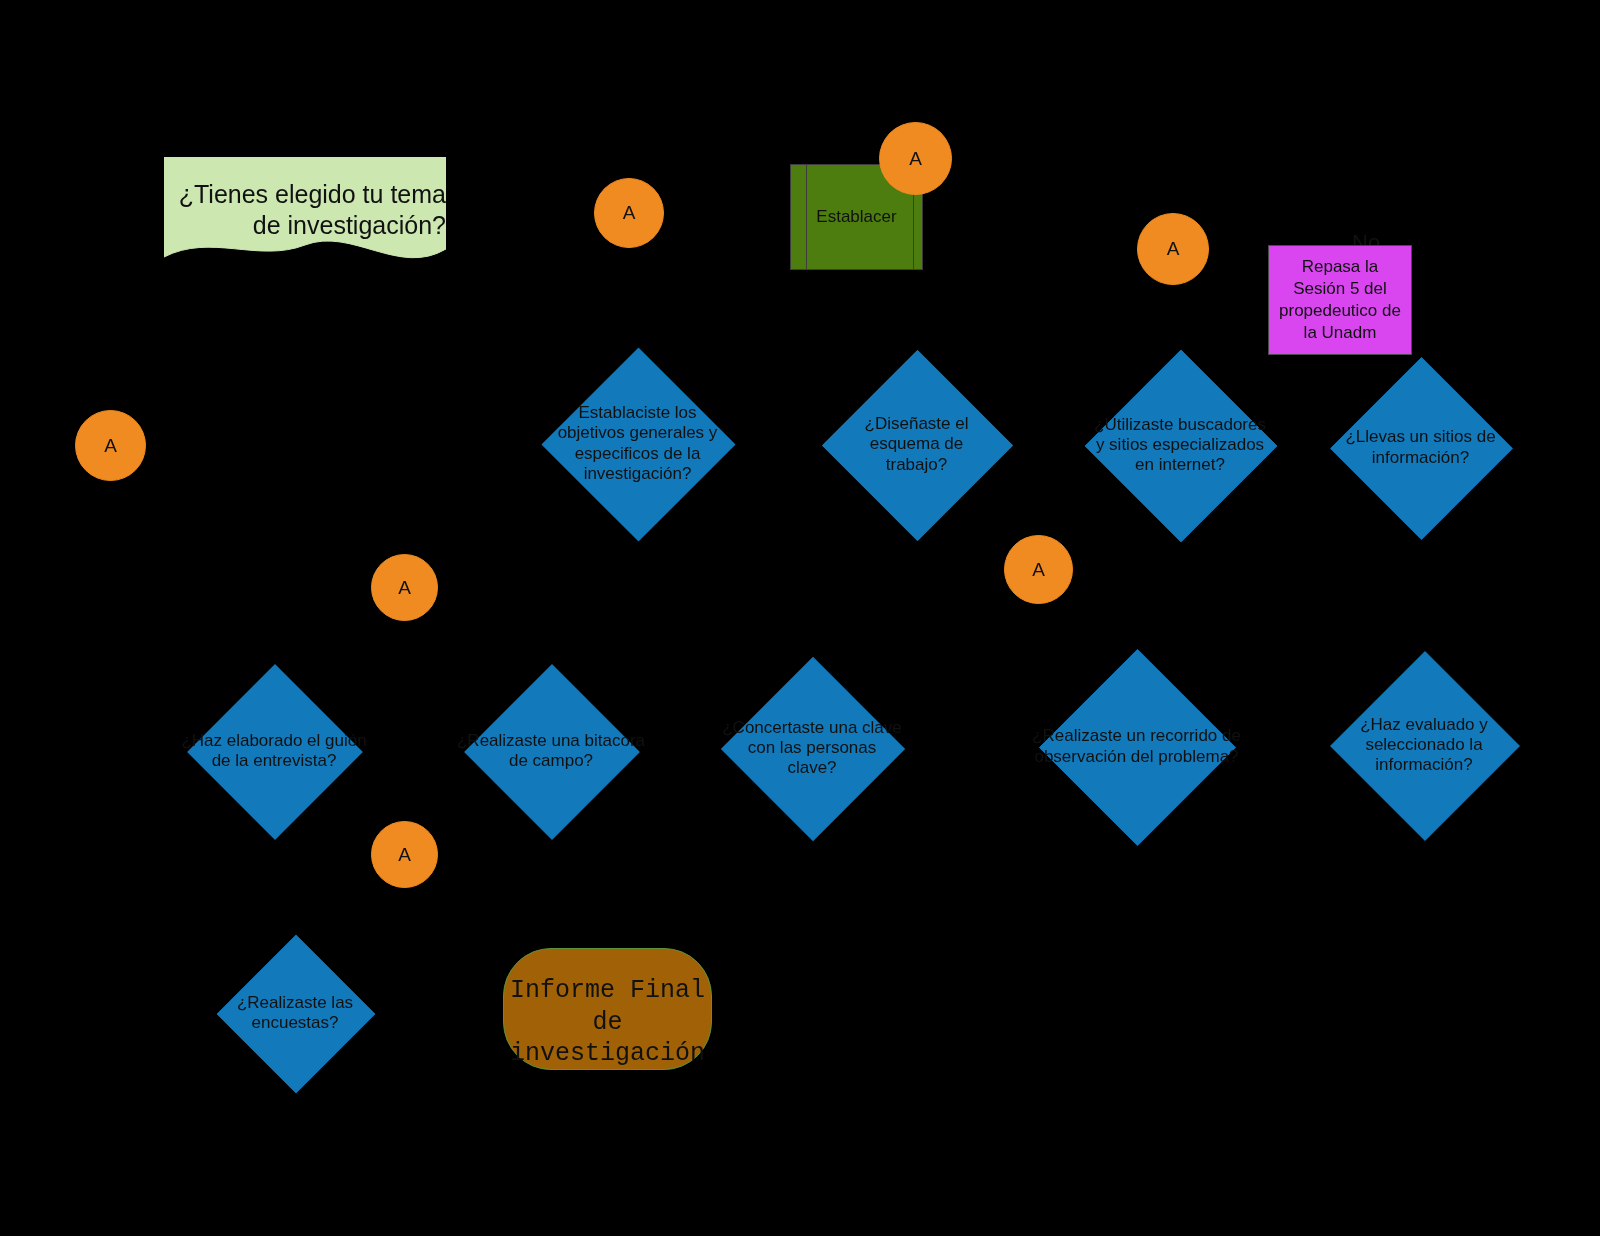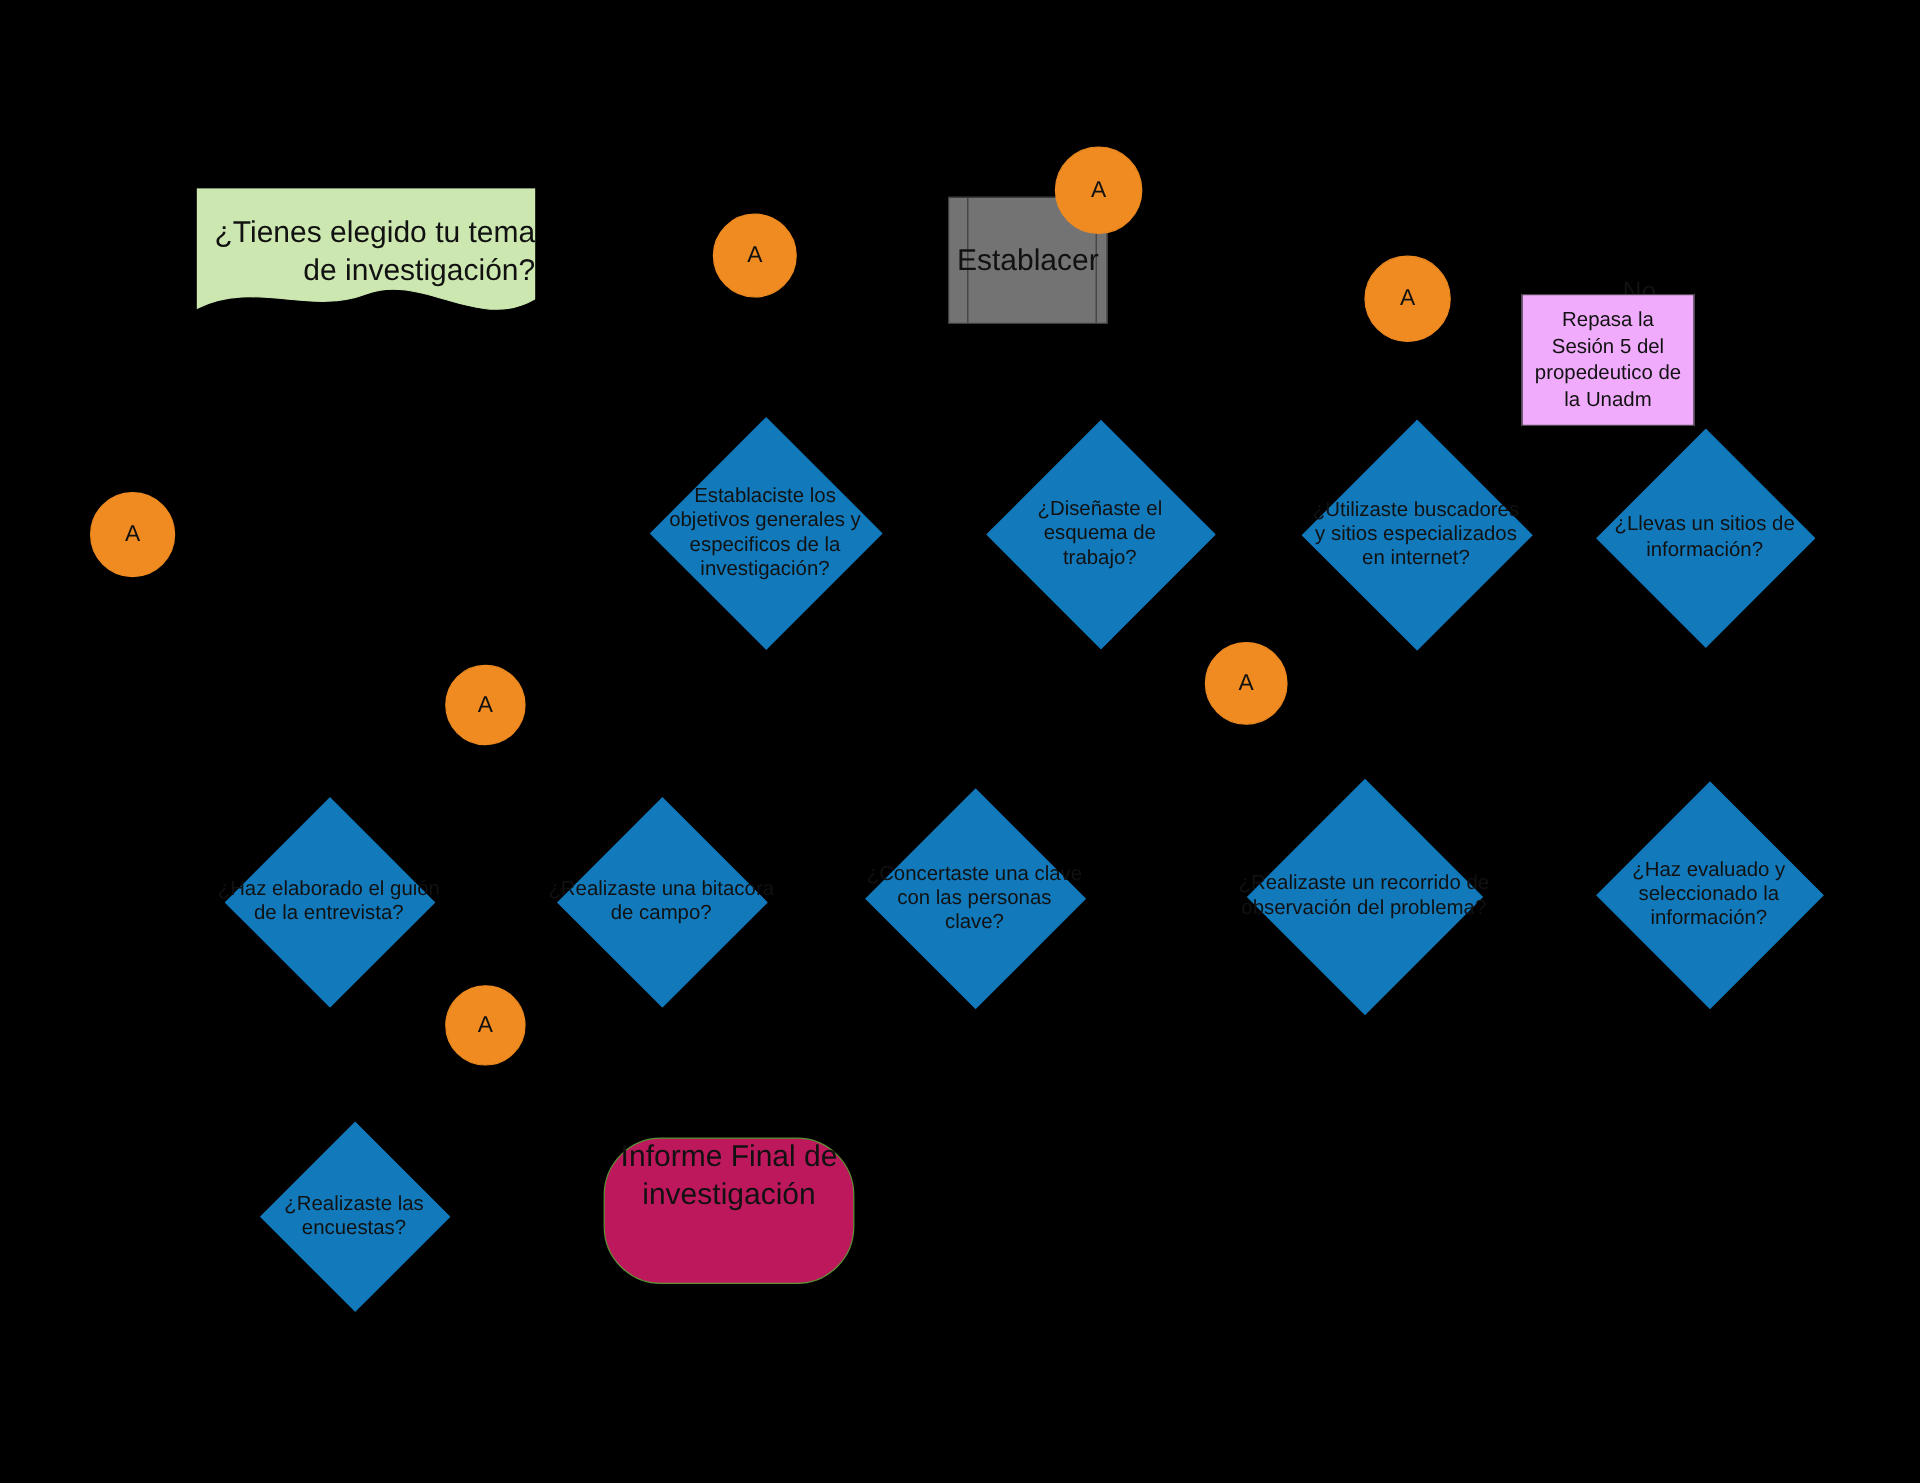--- a/index.html
+++ b/index.html
@@ -67,62 +67,63 @@
     position: absolute;
     left: 0; top: 0;
   }
   .doc-note .doc-text {
     position: relative;
     z-index: 2;
     padding-top: 22px;
   }
   
   .predef {
-    background: #737373;
+    background: #4d7c0f;
     border: 1px solid #3d3d3d;
     display: flex;
     align-items: center;
     justify-content: center;
     color: #111111;
-    font-size: 25px;
+    font-size: 17px;
   }
   .predef .bar {
     position: absolute;
     top: 0;
     bottom: 0;
     width: 0;
     border-left: 1.5px solid #3d3d3d;
   }
   .predef .bar.left { left: 15px; }
   .predef .bar.right { right: 8px; }
   .predef .ptext { position: relative; z-index: 2; }
   
   .white-note {
-    background: #f0abfc;
+    background: #d946ef;
     border: 1px solid #4a4a4a;
     color: #111111;
     font-size: 17px;
     line-height: 1.3;
     text-align: center;
     display: flex;
     align-items: center;
     justify-content: center;
   }
   
   .terminator {
-    background: #be185d;
+    background: #a16207;
     border: 1px solid #5f9236;
     border-radius: 48px;
     display: flex;
-    align-items: flex-start;
+    align-items: flex-end;
     justify-content: center;
     color: #111111;
     font-size: 25px;
     line-height: 1.25;
     text-align: center;
+    font-family: Liberation Mono, monospace;
   }
   
   .edge-label {
     position: absolute;
     color: #111111;
     font-size: 22px;
     white-space: nowrap;
   }
 </style>
 </head>

